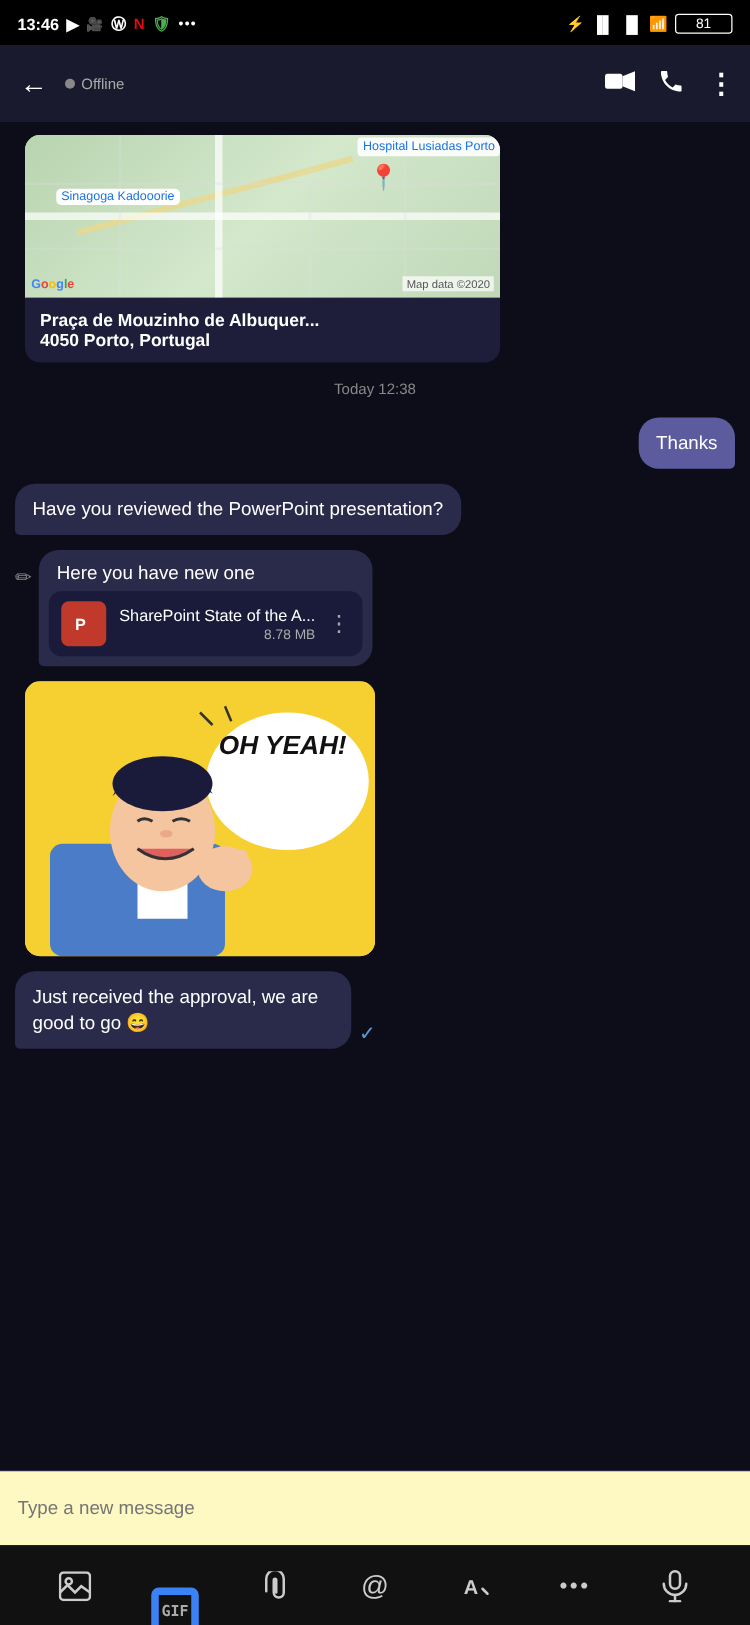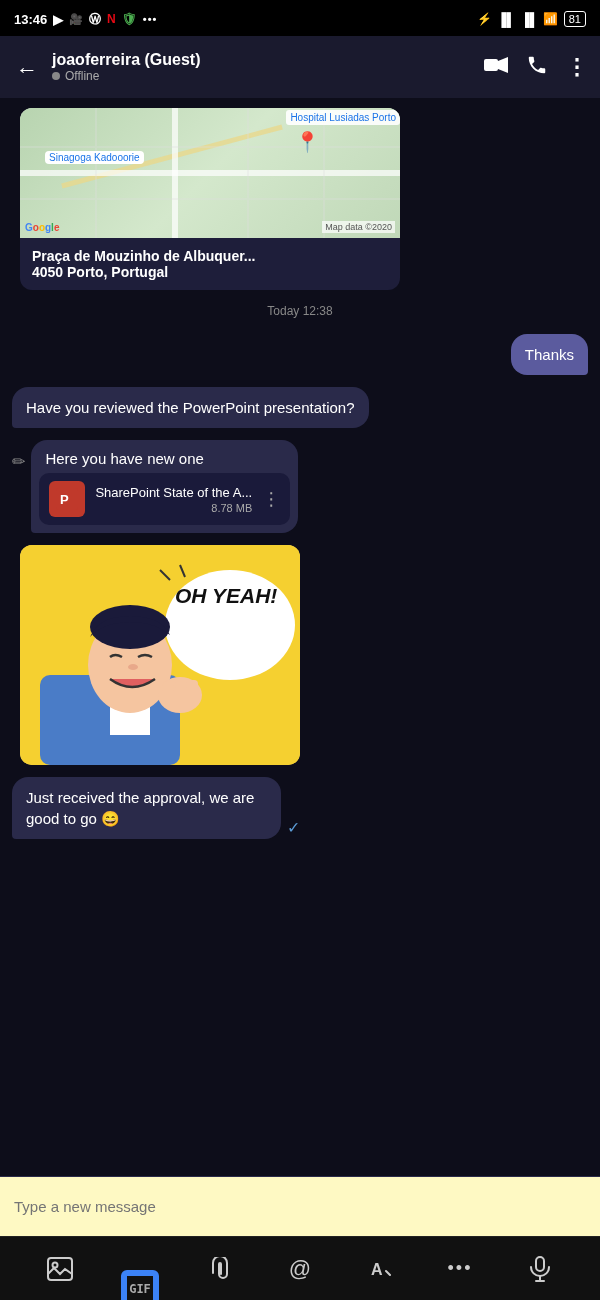--- a/index.html
+++ b/index.html
@@ -400,28 +400,27 @@
     <span style="font-size:12px;">Ⓦ</span>
     <span style="color:#e50914;font-weight:900;font-size:12px;">N</span>
     <span style="color:#4caf50;font-size:12px;">🛡</span>
     <span style="font-size:11px;letter-spacing:1px;">•••</span>
   </div>
   <div class="status-right">
     <span>⚡</span>
     <span style="font-size:13px;">▐▌</span>
     <span style="font-size:13px;">▐▌</span>
     <span>📶</span>
-    <span style="border:1px solid #fff;border-radius:3px;padding:1px 4px;font-size:11px;"><span>81</span></span>
+    <span style="border:1px solid #fff;border-radius:3px;padding:1px 16px;font-size:11px;"><span>81</span></span>
   </div>
 </div>
 
 <div class="header">
   <div class="back-btn">←</div>
   <div class="contact-info">
-    <div class="contact-name">joaoferreira (Guest)</div>
     <div class="contact-status">
       <div class="status-dot"></div>
       <span>Offline</span>
     </div>
   </div>
   <div class="header-actions">
     <span class="header-icon">
       <svg width="24" height="18" viewBox="0 0 24 18" fill="white">
         <rect x="0" y="3" width="14" height="12" rx="2" fill="white"></rect>
         <polygon points="14,5 24,1 24,17 14,13" fill="white"></polygon>

